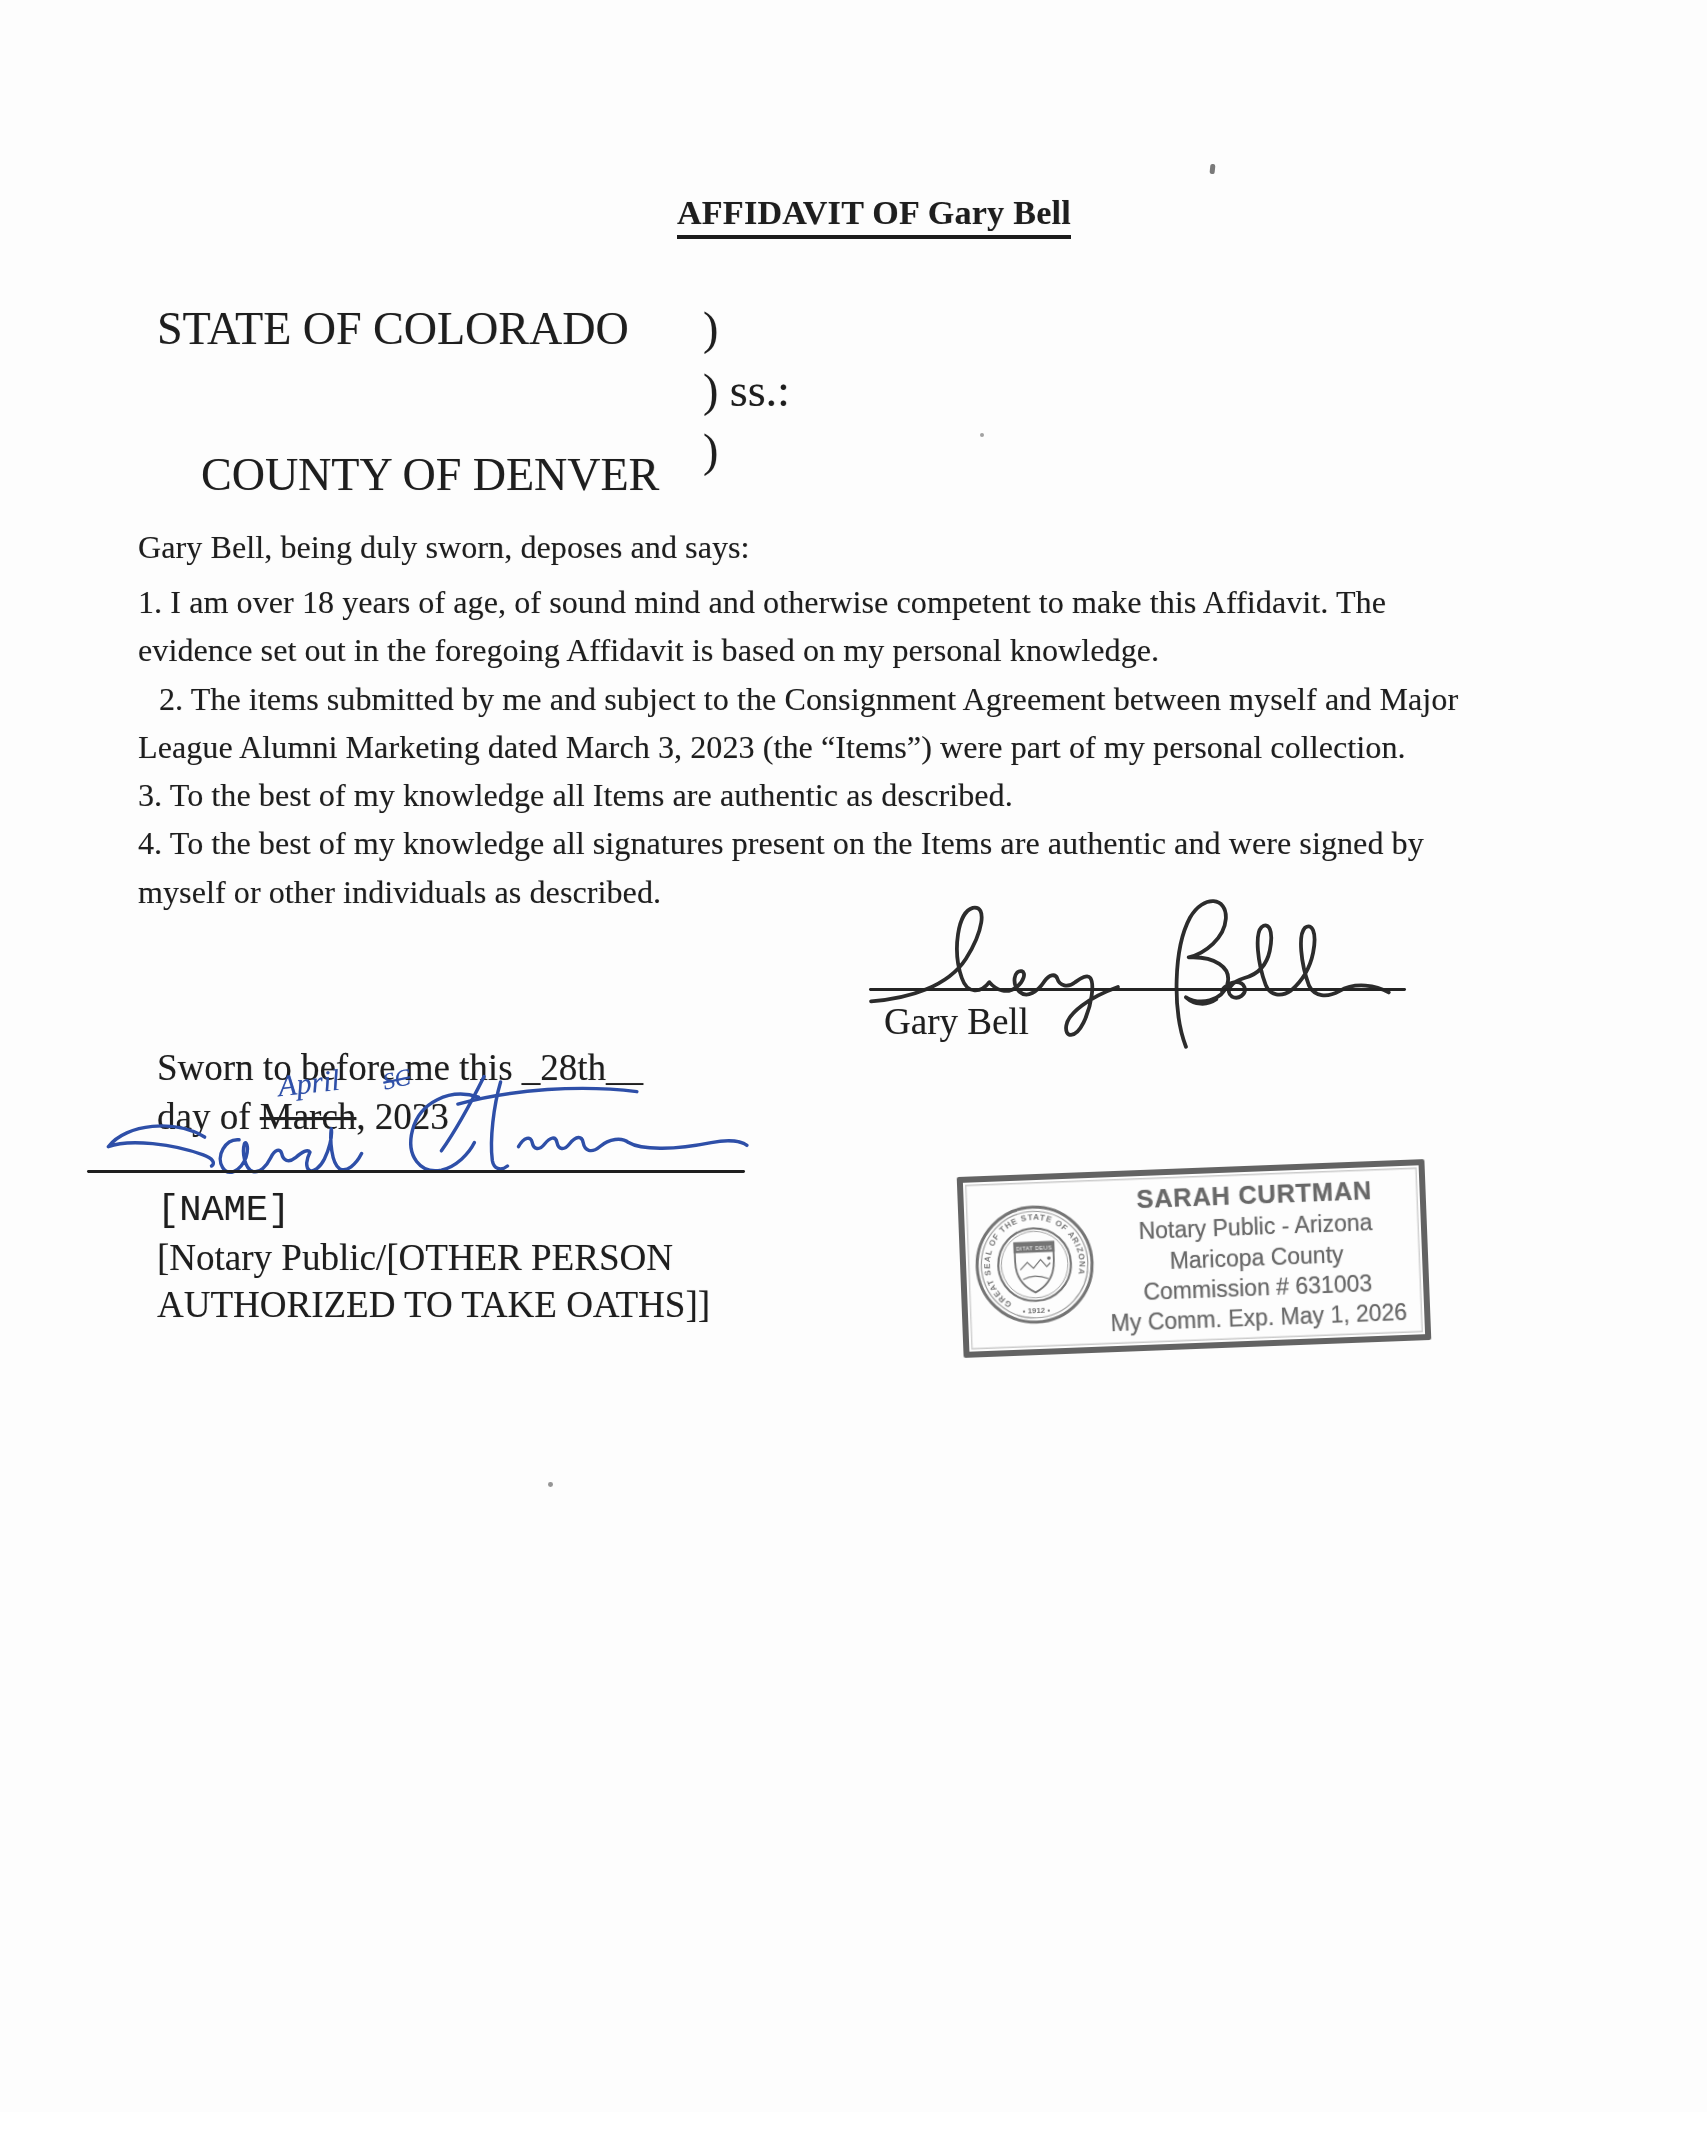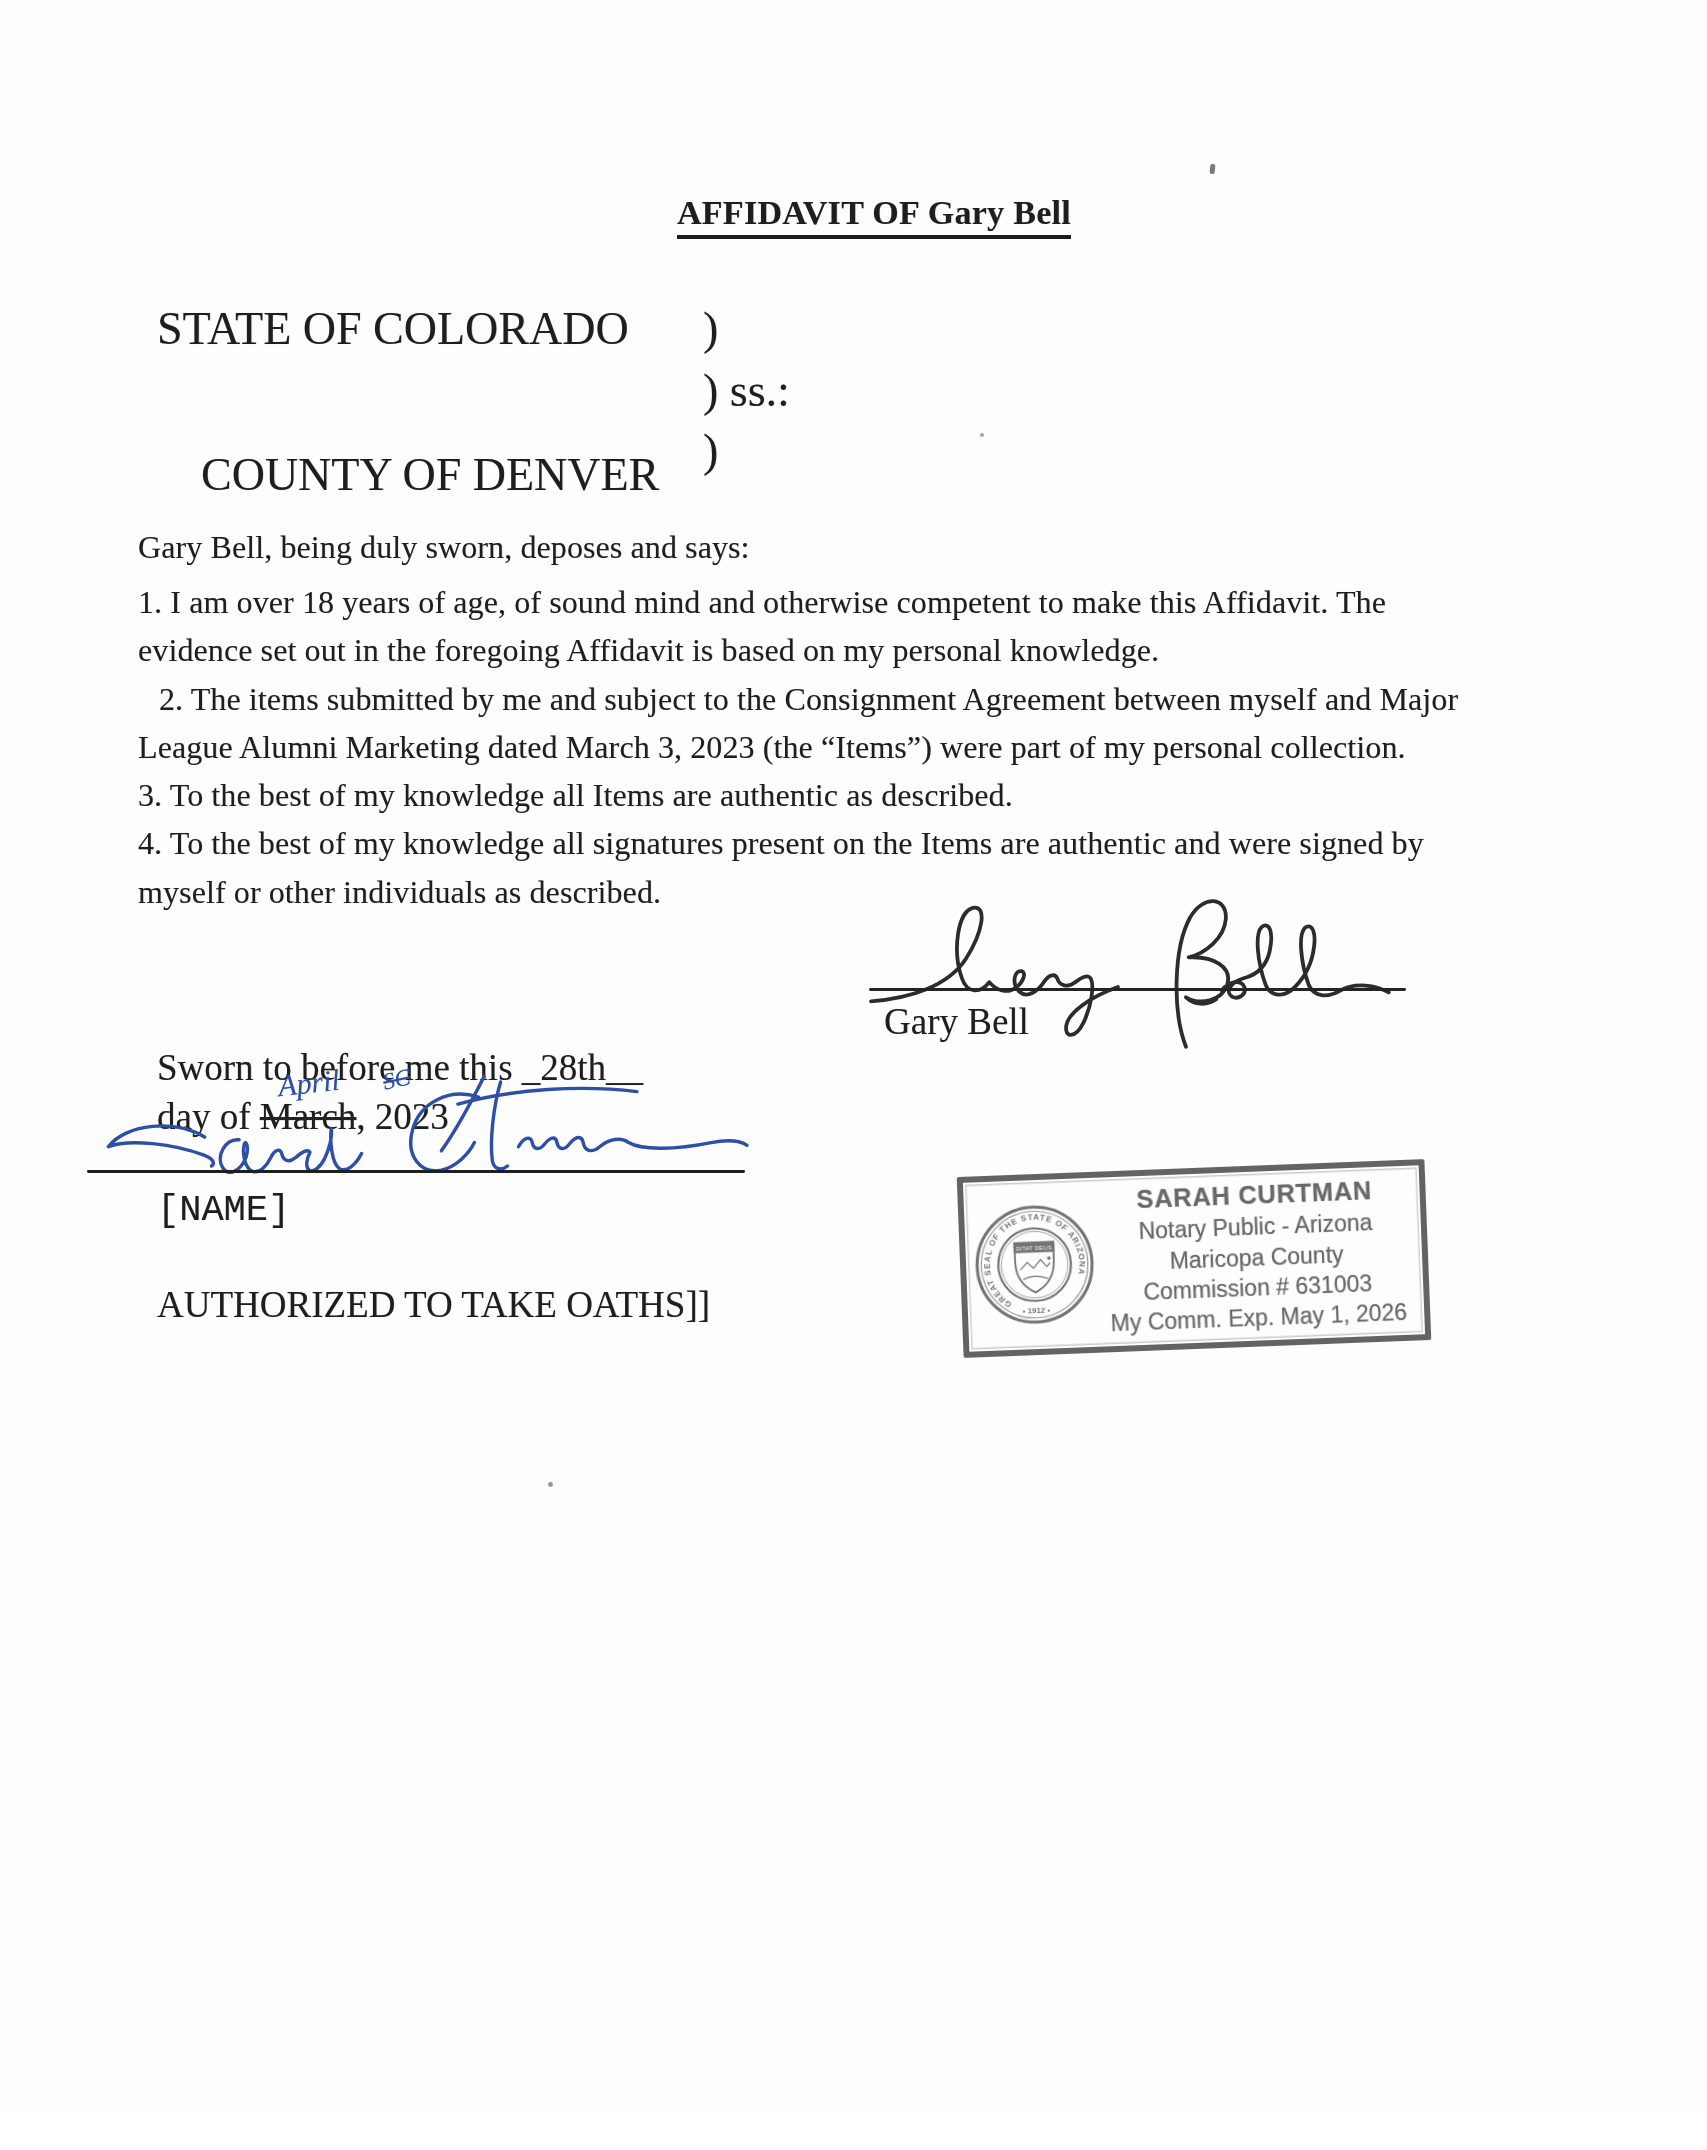--- a/index.html
+++ b/index.html
@@ -137,20 +137,21 @@
     <path class="ink-blue" d="M 162 96 C 120 70 48 76 22 110 C 52 98 118 106 160 122 C 174 127 178 134 172 138"></path>
     <path class="ink-blue" d="M 212 100 C 192 98 178 124 188 140 C 196 154 214 146 222 126 C 226 114 224 102 220 105 C 216 118 220 142 232 146 C 242 149 252 138 258 126 C 264 114 272 112 274 120 C 276 130 284 134 294 126 C 304 117 312 113 315 118 C 310 128 308 140 314 144 C 320 148 330 140 336 128 C 342 116 348 96 346 84 C 344 100 346 134 358 142 C 368 148 382 136 390 120"></path>
     <path class="ink-blue" d="M 560 38 C 518 24 474 46 464 86 C 454 124 476 150 506 144 C 528 139 546 120 554 104"></path>
     <path class="ink-blue" d="M 592 16 C 582 50 576 100 580 130 C 582 142 592 146 602 138"></path>
     <path class="ink-blue" d="M 530 48 C 610 26 710 20 790 30"></path>
     <path class="ink-blue" d="M 618 110 C 626 96 636 94 638 104 C 640 114 648 116 656 106 C 664 96 672 94 674 104 C 676 114 684 116 692 106 C 702 94 710 94 712 104 C 714 116 724 120 736 110 C 750 98 768 96 778 104 C 798 116 848 114 898 104 C 924 99 942 102 950 108"></path>
   </svg>
   <div class="sig-line" style="left:87px; top:1170px; width:658px; background:#1f1f1f;"></div>
 
   <div class="abs sworn-text soft" style="left:157px; top:1189px;font-family:Liberation Mono, monospace;">[NAME]</div>
+  <div class="abs sworn-text soft" style="left:157px; top:1236px;">[Notary Public/[OTHER PERSON</div>
   <div class="abs sworn-text soft" style="left:157px; top:1283px;">AUTHORIZED TO TAKE OATHS]]</div>
 
   <div class="stamp">
     <svg class="stamp-seal" width="121" height="121" viewBox="0 0 200 200" role="img">
       <circle class="seal-ink" cx="100" cy="100" r="95" stroke-width="5"></circle>
       <circle class="seal-ink" cx="100" cy="100" r="88" stroke-width="2" opacity="0.7"></circle>
       <circle class="seal-ink" cx="100" cy="100" r="60" stroke-width="3.5"></circle>
       <circle class="seal-ink" cx="100" cy="100" r="55" stroke-width="1.5" opacity="0.7"></circle>
       <defs>
         <path id="sealRing" d="M 100 174 A 74 74 0 1 1 100.01 174" fill="none"></path>

